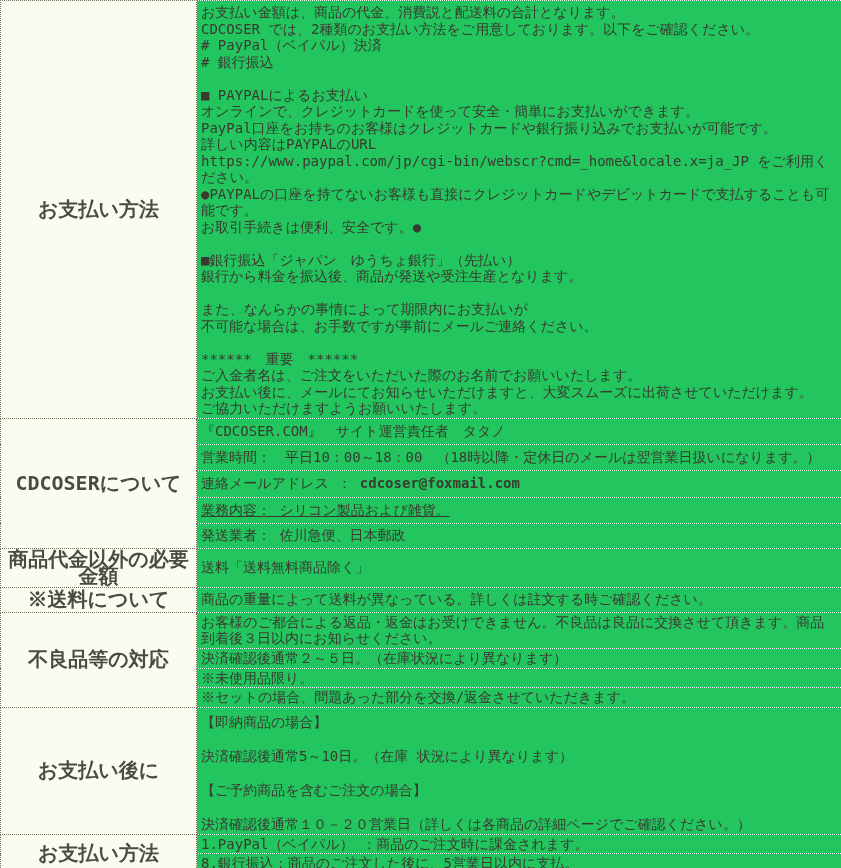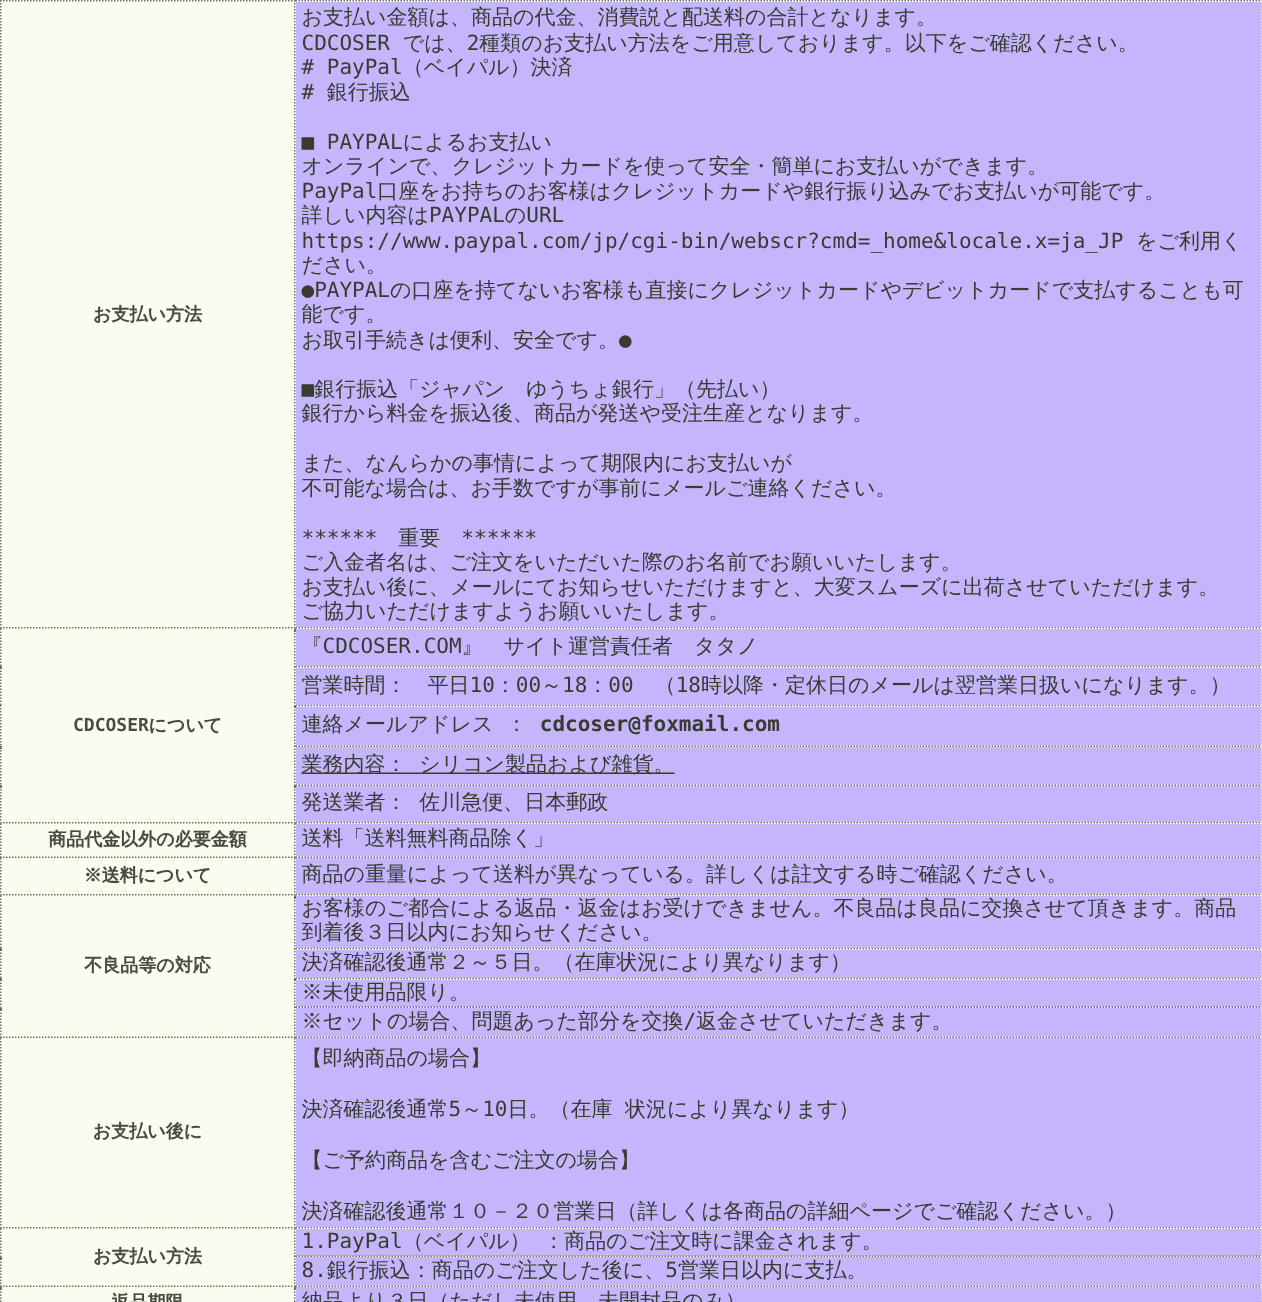--- a/index.html
+++ b/index.html
@@ -11,30 +11,30 @@
   }
   table.shop-info {
     width:841px; border-collapse:collapse; table-layout:fixed;
     background:#ffffff;
   }
   col.label-col { width:196px; }
   col.content-col { width:645px; }
   th.row-label {
     background:#fbfbf0;
     font-weight:bold;
-    font-size:12px;
+    font-size:20px;
     color:#4c4b41;
     text-align:center;
     vertical-align:middle;
     border:1px dotted #70705f;
     padding:2px;
     line-height:17px;
   }
   td.row-content {
-    background:#c4b5fd;
+    background:#22c55e;
     font-size:14px;
     color:#3a3a30;
     vertical-align:middle;
     border:1px dotted #70705f;
     padding:1px 4px;
     line-height:16.5px;
     overflow:hidden;
   }
   td.pre { white-space:pre-wrap; vertical-align:top; padding-top:3px; }
   td.lh17 { line-height:17px; padding-top:6px; }

